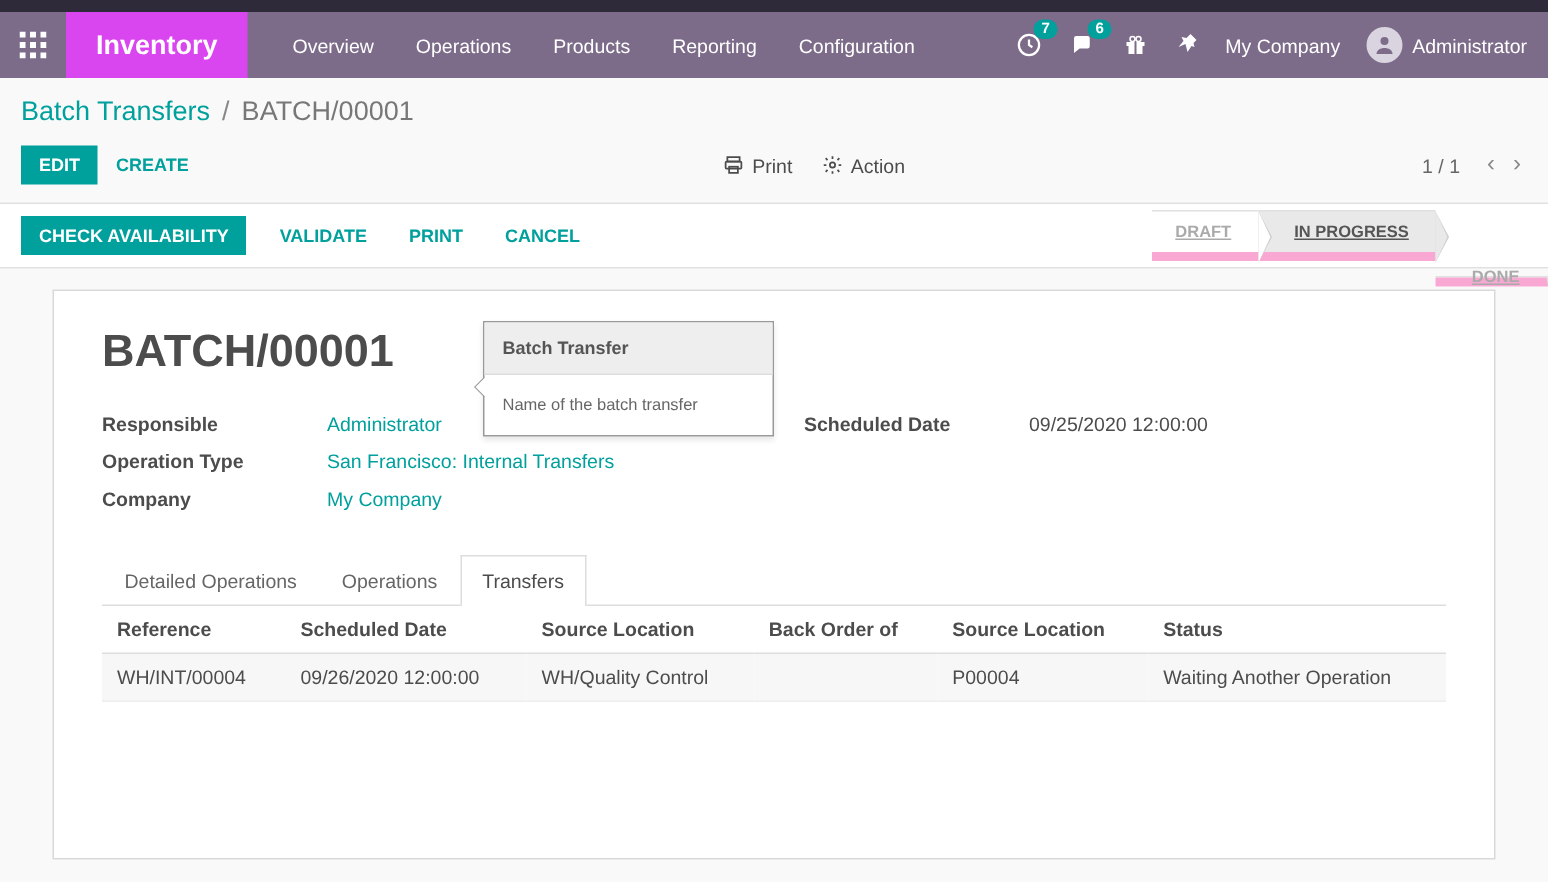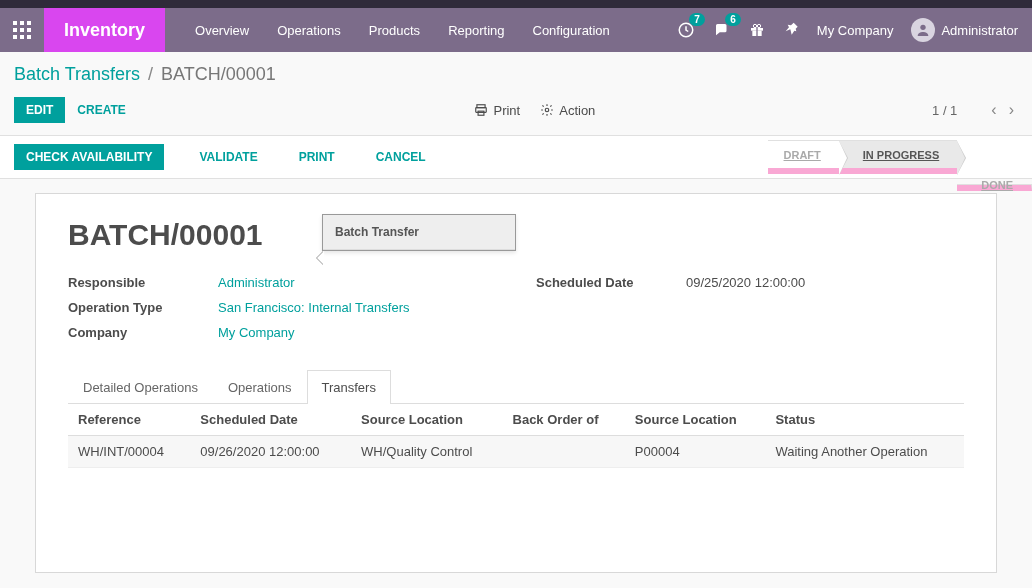--- a/index.html
+++ b/index.html
@@ -27,27 +27,27 @@
   .crumb-sep { color: #888; font-size: 18px; margin: 0 8px; }
   .crumb-cur { color: #777; font-size: 18px; }
   
   
   .cp { display: flex; align-items: center; padding: 6px 14px 12px; }
   .btn { border: none; padding: 6px 12px; font-size: 12px; cursor: pointer; font-weight: 600; background: transparent; }
   .btn-primary { background: #00a09d; color: #fff; }
   .btn-sec { color: #00a09d; }
   .cp-center { margin-left: auto; display: flex; gap: 20px; }
   .cp-act { display: flex; align-items: center; gap: 5px; cursor: pointer; color: #4c4c4c; font-size: 13px; }
-  .cp-right { margin-left: auto; display: flex; align-items: center; gap: 30px; color: #666; }
+  .cp-right { margin-left: auto; display: flex; align-items: center; gap: 14px; color: #666; }
   .pager-arrows { display: flex; gap: 4px; }
   .pager-arrow { cursor: pointer; color: #888; font-size: 16px; padding: 0 4px; }
   
   
   .statusbar { display: flex; align-items: center; border-top: 1px solid #e0e0e0; border-bottom: 1px solid #e0e0e0; background: #fff; }
-  .statusbar-btns { display: flex; padding: 8px 14px; gap: 29px; }
+  .statusbar-btns { display: flex; padding: 8px 14px; gap: 16px; }
   .sb-btn { font-size: 12px; font-weight: 600; cursor: pointer; border: none; background: none; padding: 4px 6px; }
   .sb-primary { background: #00a09d; color: #fff; padding: 6px 12px; }
   .sb-link { color: #00a09d; }
   .status-stages { margin-left: auto; display: flex; align-items: stretch; height: 34px; }
   .stage { position: relative; padding: 0 18px 0 24px; display: flex; align-items: center; font-size: 11px; font-weight: 600; color: #aaa; background: #fff; border-top: 1px solid #e0e0e0; border-bottom: 6px solid #f9a8d4; text-decoration: underline; }
   .stage.active { background: #e9e9e9; color: #555; }
   .stage::after { content: ""; position: absolute; right: -8px; top: 0; width: 0; height: 0; border-top: 17px solid transparent; border-bottom: 17px solid transparent; border-left: 8px solid #fff; z-index: 2; }
   .stage.active::after { border-left-color: #e9e9e9; }
   .stage::before { content: ""; position: absolute; right: -9px; top: 0; width: 0; height: 0; border-top: 17px solid transparent; border-bottom: 17px solid transparent; border-left: 9px solid #ccc; z-index: 1; }
   .stage:last-child::after, .stage:last-child::before { display: none; }
@@ -201,20 +201,21 @@
     <div class="stage">DONE</div>
   </div>
 </div>
 
 <div class="sheet-wrap">
   <div class="sheet">
     <h1 class="rec-title">BATCH/00001</h1>
 
     <div class="tooltip-box">
       <div class="tooltip-hdr">Batch Transfer</div>
+      <div class="tooltip-body">Name of the batch transfer</div>
     </div>
 
     <div class="form-grid">
       <div class="form-col">
         <div class="form-row">
           <div class="form-label">Responsible</div>
           <div class="form-val link">Administrator</div>
         </div>
         <div class="form-row">
           <div class="form-label">Operation Type</div>

